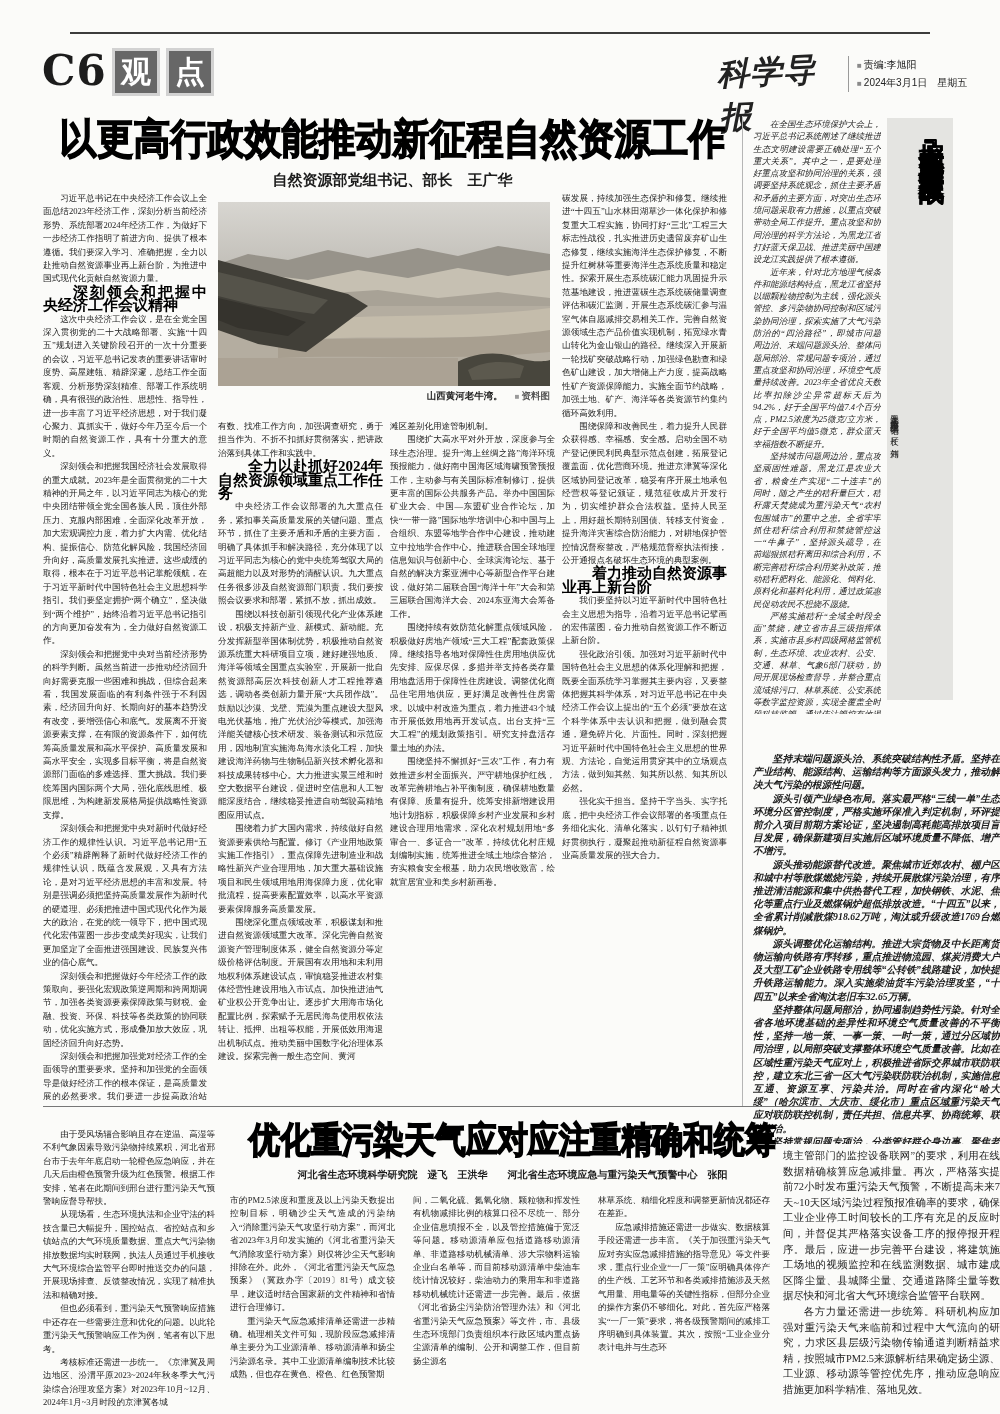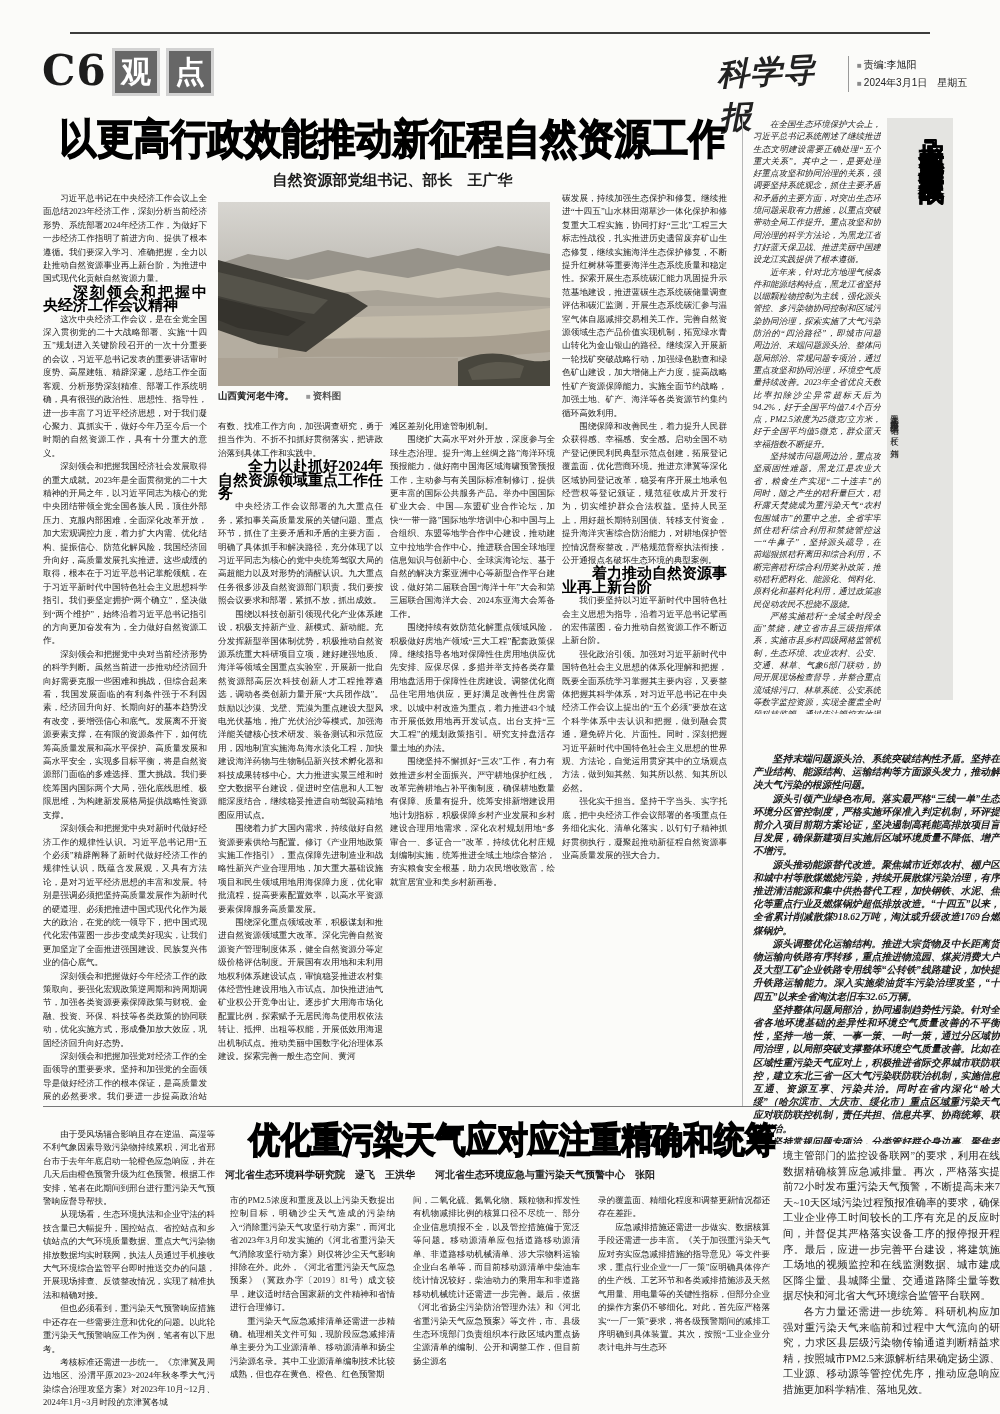--- a/index.html
+++ b/index.html
@@ -30,21 +30,21 @@
   .col p{margin:0;text-indent:2em;}
   .col p.pc{text-indent:0;}
   .col p.h{font-weight:bold;font-size:15px;color:#000;}
   .c1{left:43px;top:192px;width:164px;height:912px;}
   .c2{left:218px;top:420px;width:165px;height:684px;}
   .c3{left:390px;top:420px;width:165px;height:684px;}
   .c4{left:562px;top:192px;width:165px;height:912px;}
   
   .photo{left:218px;top:202px;width:332px;height:184px;background:#c9c6c0;}
   .photo svg{display:block;}
-  .photo-caption{left:218px;top:390px;width:332px;text-align:left;font-size:9.5px;font-weight:bold;}
+  .photo-caption{left:218px;top:390px;width:332px;text-align:right;font-size:9.5px;font-weight:bold;}
   .credit{color:#555;font-weight:bold;}
   .credit .sq{color:#9a9a9a;}
   
   .v-rule{left:742px;top:116px;width:1px;height:990px;background:#b5b5b5;}
   .side-col{left:753px;top:118px;width:128px;height:596px;font-style:italic;
     font-size:8.5px;line-height:12.3px;}
   .side-wide{left:753px;top:752px;width:247px;height:392px;font-style:italic;
     font-size:9.8px;line-height:13.2px;font-weight:bold;}
   .side-strip{left:887px;top:118px;width:66px;height:582px;background:#e4e4e1;}
   .side-title{position:absolute;right:4px;top:6px;height:570px;
@@ -53,21 +53,21 @@
     letter-spacing:2px;-webkit-text-stroke:0.6px #000;}
   .side-byline{position:absolute;left:2px;top:290px;height:286px;
     writing-mode:vertical-rl;text-orientation:upright;
     font-size:8.5px;letter-spacing:1px;color:#222;font-style:normal;
     font-family:"Liberation Serif","DejaVu Serif",serif;}
   
   .h-rule{left:43px;top:1106px;width:914px;height:1px;background:#777;}
   .bot-headline{left:225px;top:1116px;width:575px;text-align:center;
     font-family:"Liberation Sans",sans-serif;font-weight:900;font-size:31px;color:#000;
     -webkit-text-stroke:1.4px #000;transform:scaleY(1.15);transform-origin:top;}
-  .bot-byline{left:225px;top:1168px;width:575px;font-weight:bold;font-size:10px;}
+  .bot-byline{left:225px;top:1168px;width:575px;text-align:center;font-weight:bold;font-size:10px;}
   .b1{left:43px;top:1128px;width:172px;height:286px;}
   .b2{left:230px;top:1194px;width:165px;height:220px;}
   .b3{left:413px;top:1194px;width:167px;height:220px;}
   .b4{left:598px;top:1194px;width:172px;height:220px;}
   .b5{left:783px;top:1148px;width:217px;height:266px;font-size:10.4px;line-height:15.6px;}
 </style>
 </head>
 <body>
 
 <div class="abs top-rule"></div>
@@ -176,19 +176,19 @@
     <p class="p">考核标准还需进一步统一。《京津冀及周边地区、汾渭平原2023~2024年秋冬季大气污染综合治理攻坚方案》对2023年10月~12月、2024年1月~3月时段的京津冀各城</p>
   </div>
 <div class="abs col b2">
     <p class="pc">市的PM2.5浓度和重度及以上污染天数提出控制目标，明确沙尘天气造成的污染纳入“消除重污染天气攻坚行动方案”，而河北省2023年3月印发实施的《河北省重污染天气消除攻坚行动方案》则仅将沙尘天气影响排除在外。此外，《河北省重污染天气应急预案》（冀政办字〔2019〕81号）成文较早，建议适时结合国家新的文件精神和省情进行合理修订。</p>
     <p class="p">重污染天气应急减排清单还需进一步精确。梳理相关文件可知，现阶段应急减排清单主要分为工业源清单、移动源清单和扬尘污染源名录。其中工业源清单编制技术比较成熟，但也存在黄色、橙色、红色预警期</p>
   </div>
 <div class="abs col b3">
     <p class="pc">间，二氧化硫、氮氧化物、颗粒物和挥发性有机物减排比例的核算口径不尽统一、部分企业信息填报不全，以及管控措施偏于宽泛等问题。移动源清单应包括道路移动源清单、非道路移动机械清单、涉大宗物料运输企业白名单等，而目前移动源清单中柴油车统计情况较好，柴油动力的乘用车和非道路移动机械统计还需进一步完善。最后，依据《河北省扬尘污染防治管理办法》和《河北省重污染天气应急预案》等文件，市、县级生态环境部门负责组织本行政区域内重点扬尘源清单的编制、公开和调整工作，但目前扬尘源名</p>
   </div>
 <div class="abs col b4">
-    <p class="pc">录的覆盖面、精细化程度和调整更新情况都还存在差距。</p>
+    <p class="pc">林草系统、精细化程度和调整更新情况都还存在差距。</p>
     <p class="p">应急减排措施还需进一步做实、数据核算手段还需进一步丰富。《关于加强重污染天气应对夯实应急减排措施的指导意见》等文件要求，重点行业企业“一厂一策”应明确具体停产的生产线、工艺环节和各类减排措施涉及天然气用量、用电量等的关键性指标，但部分企业的操作方案仍不够细化。对此，首先应严格落实“一厂一策”要求，将各级预警期间的减排工序明确到具体装置。其次，按照“工业企业分表计电并与生态环</p>
   </div>
 <div class="abs col b5">
     <p class="pc">境主管部门的监控设备联网”的要求，利用在线数据精确核算应急减排量。再次，严格落实提前72小时发布重污染天气预警，不断提高未来7天~10天区域污染过程预报准确率的要求，确保工业企业停工时间较长的工序有充足的反应时间，并督促其严格落实设备工序的报停报开程序。最后，应进一步完善平台建设，将建筑施工场地的视频监控和在线监测数据、城市建成区降尘量、县城降尘量、交通道路降尘量等数据尽快和河北省大气环境综合监管平台联网。</p>
     <p class="p">各方力量还需进一步统筹。科研机构应加强对重污染天气来临前和过程中大气流向的研究，力求区县层级污染物传输通道判断精益求精，按照城市PM2.5来源解析结果确定扬尘源、工业源、移动源等管控优先序，推动应急响应措施更加科学精准、落地见效。</p>
   </div>
 
 </body></html>

